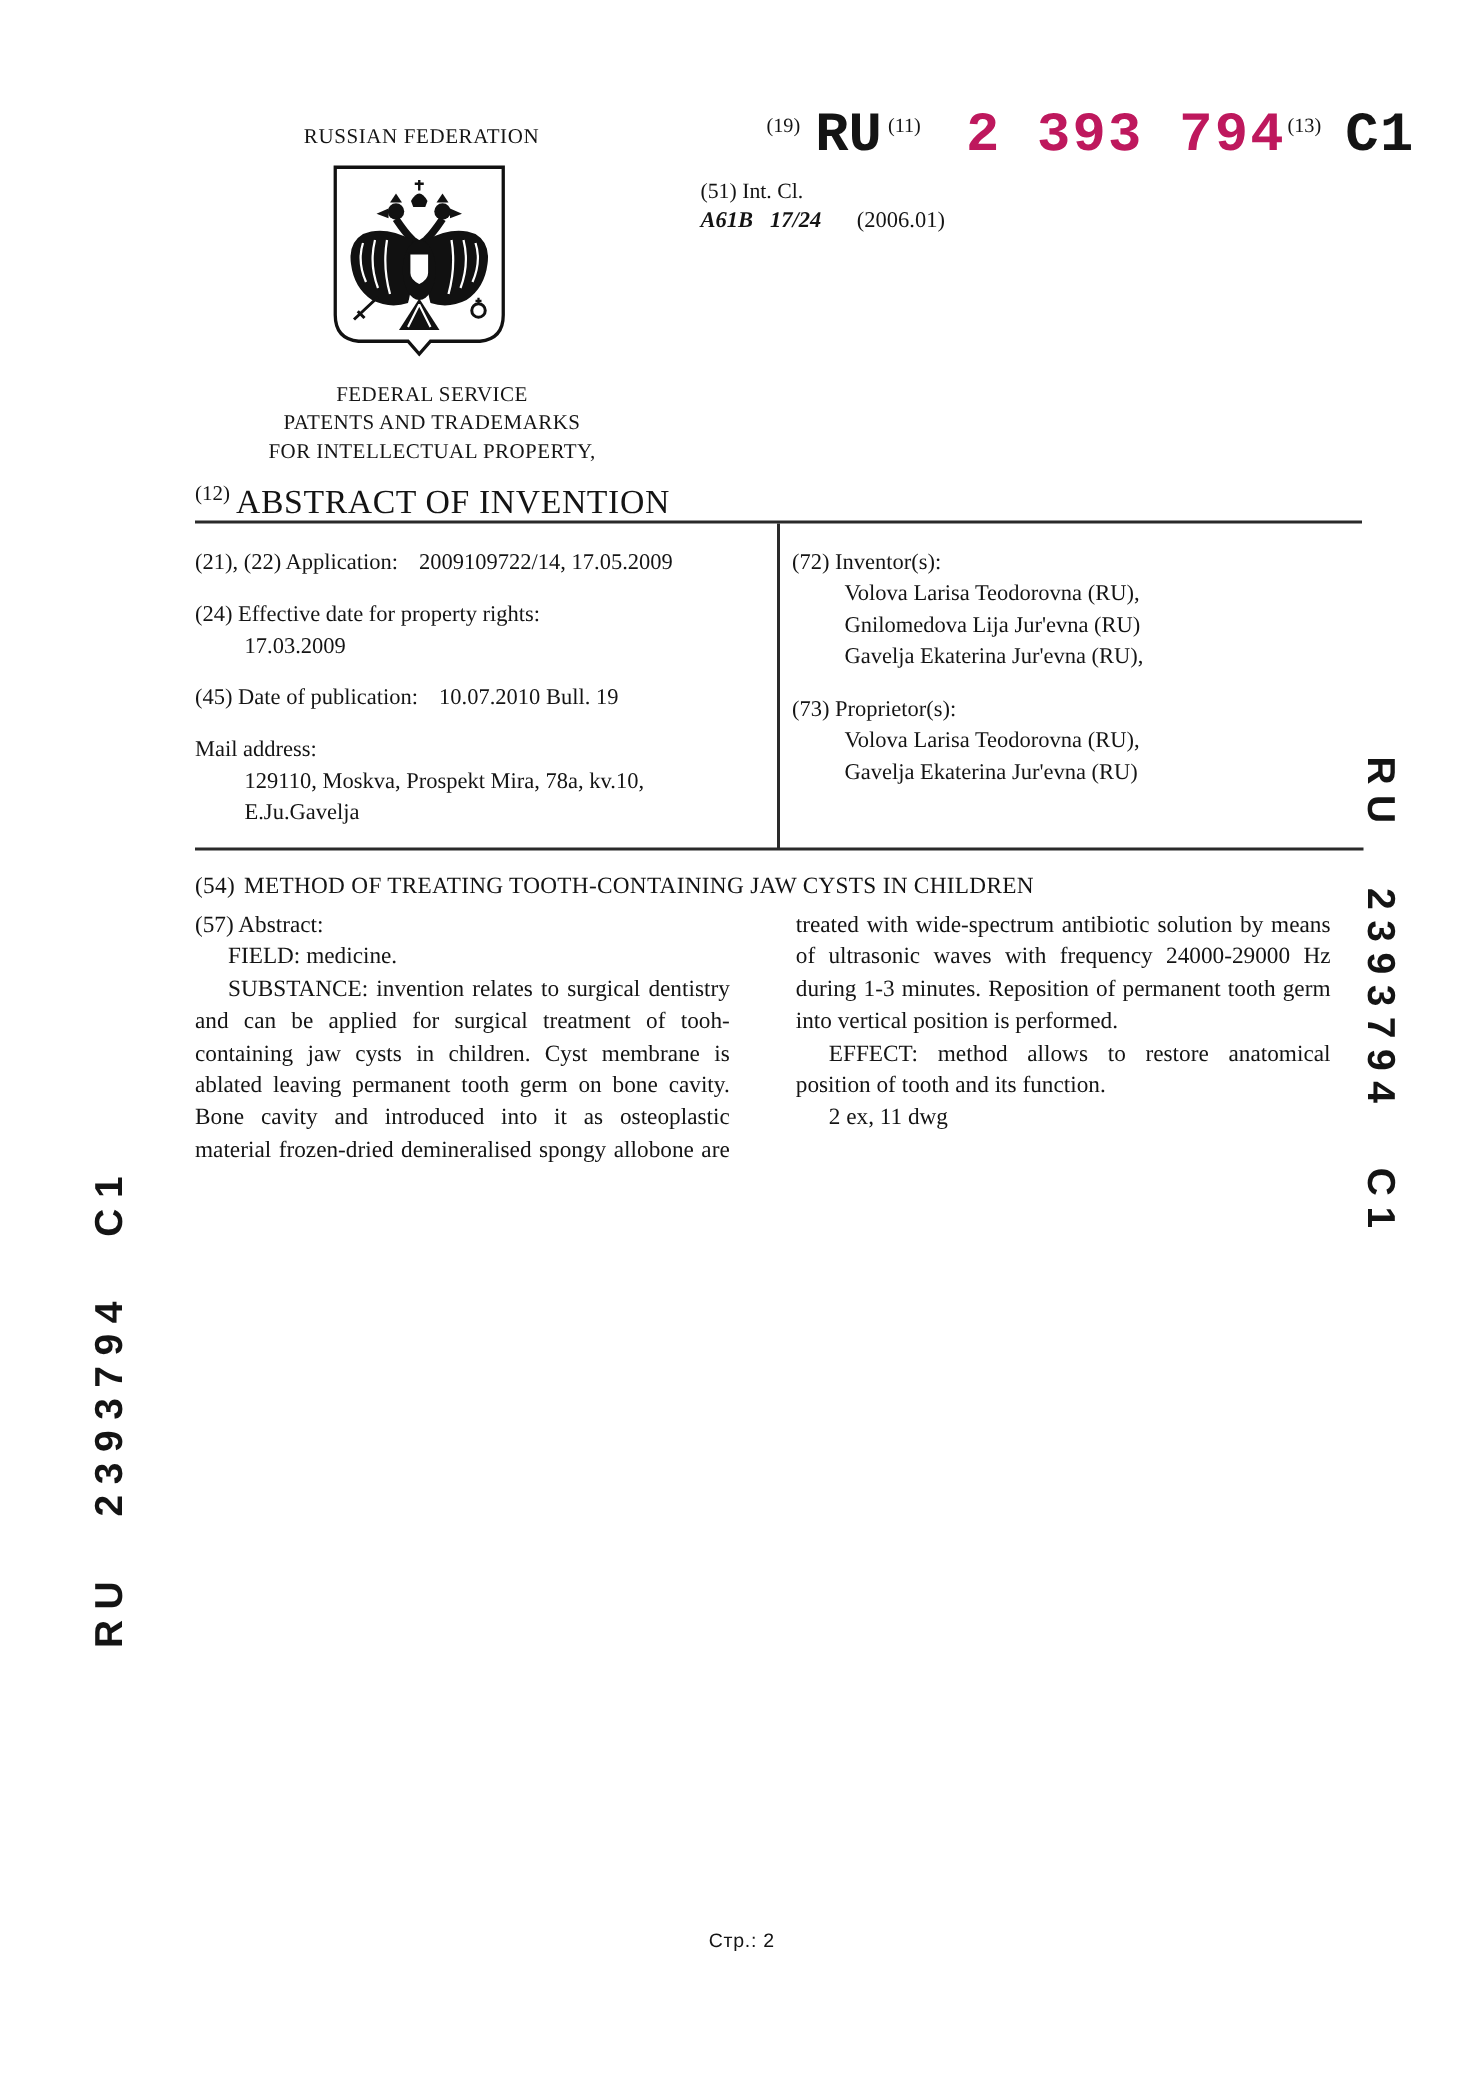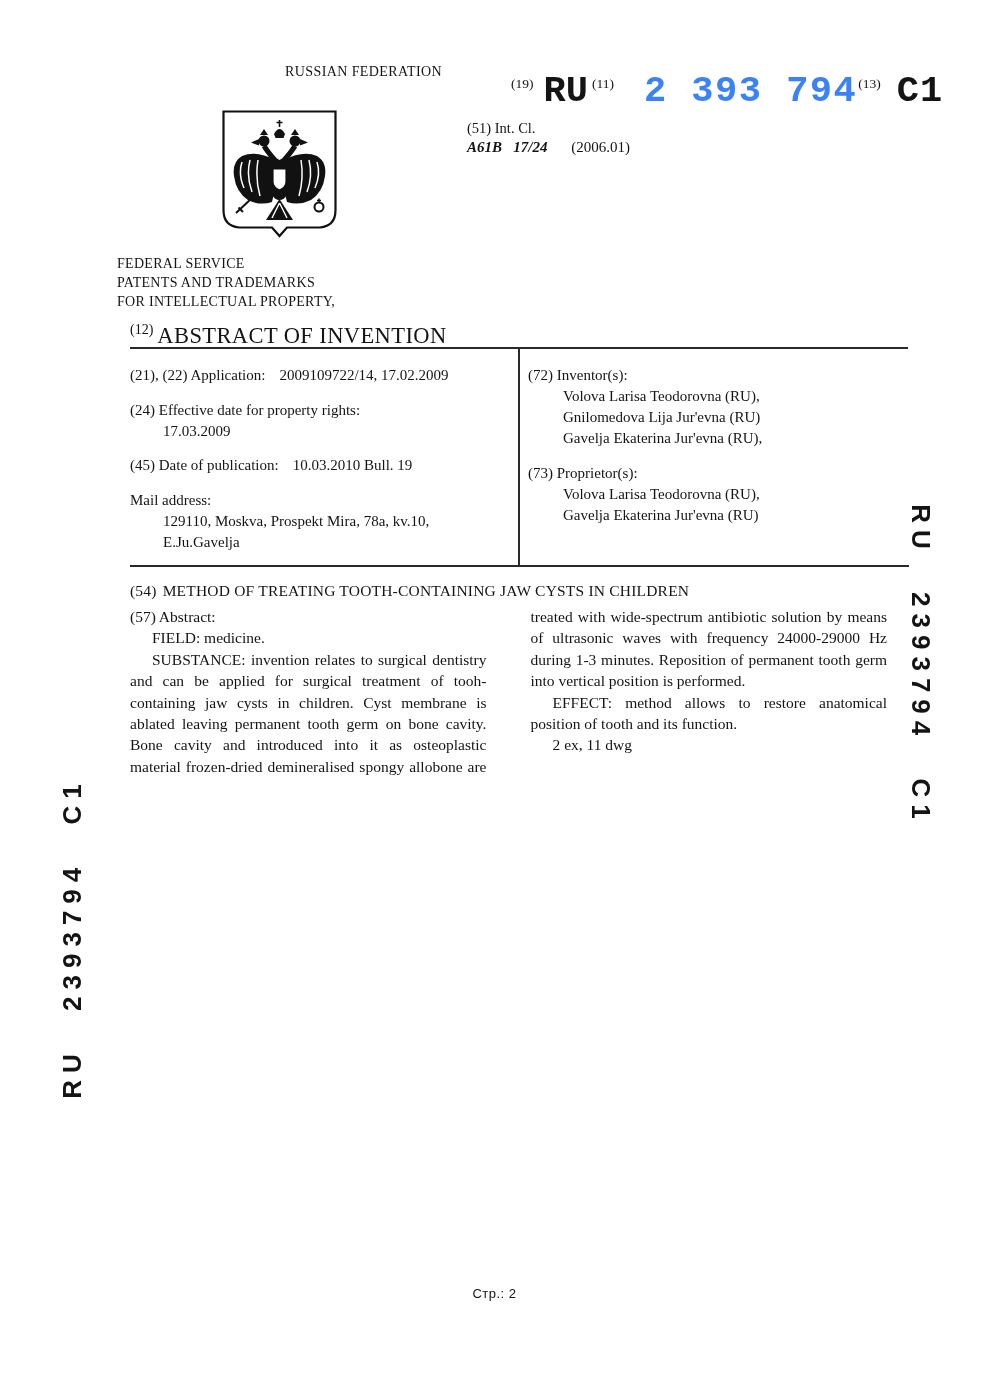--- a/index.html
+++ b/index.html
@@ -10,28 +10,28 @@
     height: 1400px;
     background: #ffffff;
     font-family: "Liberation Serif", serif;
     color: #141414;
     overflow: hidden;
   }
   .abs { position: absolute; }
 
   
   .country {
-    left: 120px; top: 64px; width: 322px;
-    text-align: right;
+    left: 120px; top: 84px; width: 322px;
+    text-align: center;
     font-size: 14px; letter-spacing: 0.4px; font-family: Liberation Serif, serif;
   }
   .arms-box { left: 222px; top: 110px; }
   .office {
     left: 117px; top: 254px; width: 342px;
-    text-align: left;
+    text-align: center;
     font-size: 14px; line-height: 19px; letter-spacing: 0.3px;
   }
   .office span { display: block; }
 
   
   .publine { left: 467px; top: 74px; width: 470px; display: flex; align-items: flex-start; margin-left: 44px; }
   .code-small { font-size: 13.5px; padding-top: 2px; }
   .big { font-family: Liberation Mono, monospace; font-weight: 700; font-size: 37px; line-height: 34px; }
   .big-ru { margin: 0 4px 0 10px; }
   .big-num { color: #23A3A0; letter-spacing: 1.5px; margin: 0 1px 0 30px; }
@@ -128,46 +128,46 @@
   <div class="abs office">
     <span>FEDERAL SERVICE</span>
     <span>PATENTS AND TRADEMARKS</span>
     <span>FOR INTELLECTUAL PROPERTY,</span>
   </div>
 
   <div class="abs publine">
     <span class="code-small">(19)</span>
     <span class="big big-ru">RU</span>
     <span class="code-small">(11)</span>
-    <span class="big big-num" style="color: #3b82f6;">2 393 794</span>
+    <span class="big big-num" style="color: #be185d;">2 393 794</span>
     <span class="code-small">(13)</span>
     <span class="big big-kind">C1</span>
   </div>
   <div class="abs intcl-label">(51) Int. Cl.</div>
   <div class="abs intcl-line">
     <span class="intcl-code">A61B   17/24</span>
     <span class="intcl-year">(2006.01)</span>
   </div>
 
   <div class="abs sect-head">
     <span class="sect-num">(12)</span><span class="sect-title">ABSTRACT OF INVENTION</span>
   </div>
   <div class="abs rule-top"></div>
   <div class="abs col-divider"></div>
   <div class="abs rule-bottom"></div>
 
   <div class="abs bib b-app">
-    <span>(21), (22) Application:</span><span class="val">2009109722/14,  17.02.2009</span>
+    <span>(21), (22) Application:</span><span class="val">2009109722/14,  17.05.2009</span>
   </div>
   <div class="abs bib b-eff">
     <span>(24) Effective date for property rights:</span>
     <span class="indent1">17.03.2009</span>
   </div>
   <div class="abs bib b-pub">
-    <span>(45) Date of publication:</span><span class="val">10.03.2010 Bull. 19</span>
+    <span>(45) Date of publication:</span><span class="val">10.07.2010 Bull. 19</span>
   </div>
   <div class="abs bib b-mail">
     <span>Mail address:</span>
     <span class="indent1">129110, Moskva, Prospekt Mira, 78a, kv.10,</span>
     <span class="indent1">E.Ju.Gavelja</span>
   </div>
 
   <div class="abs bib b-inv">
     <span>(72) Inventor(s):</span>
     <span class="indent1">Volova Larisa Teodorovna (RU),</span>

